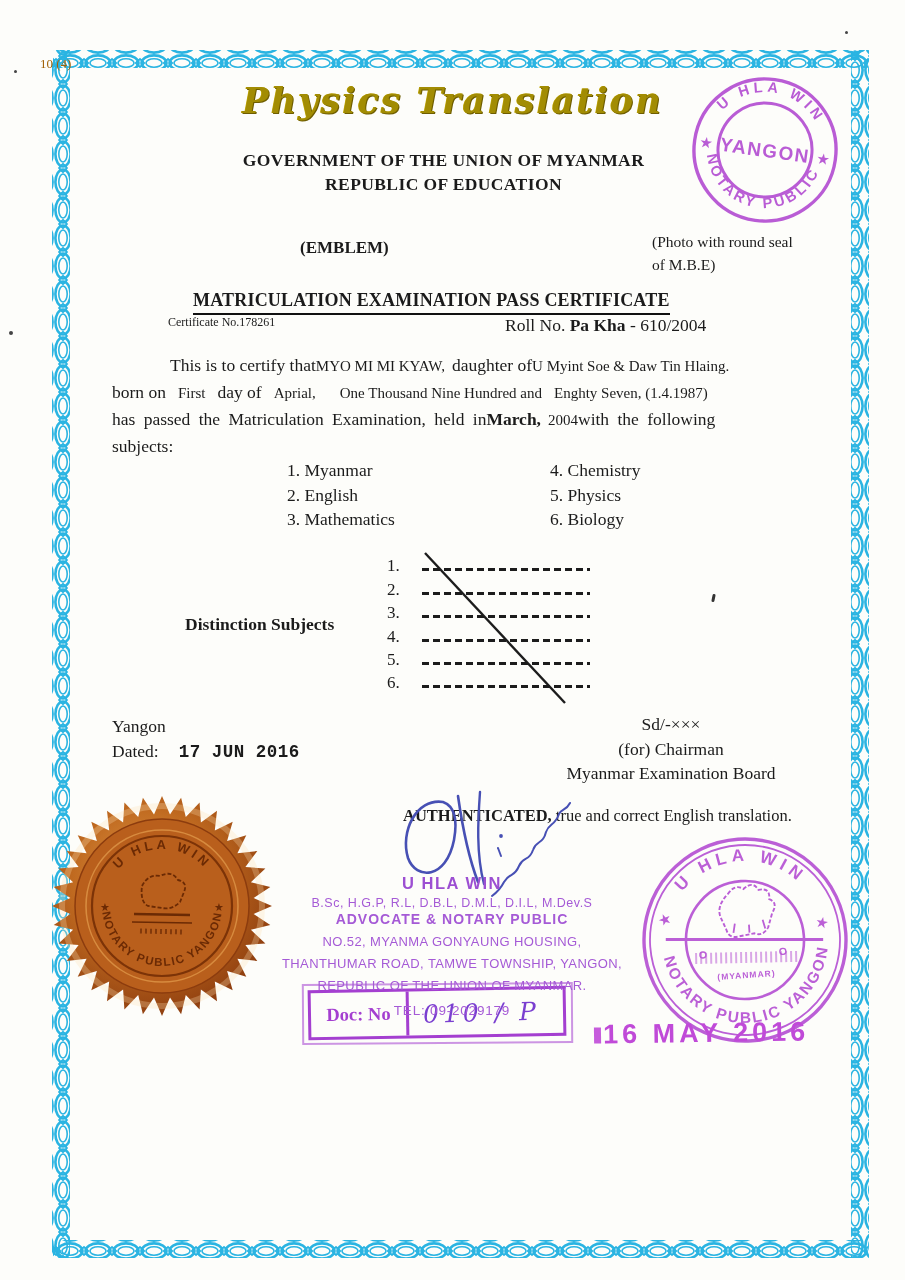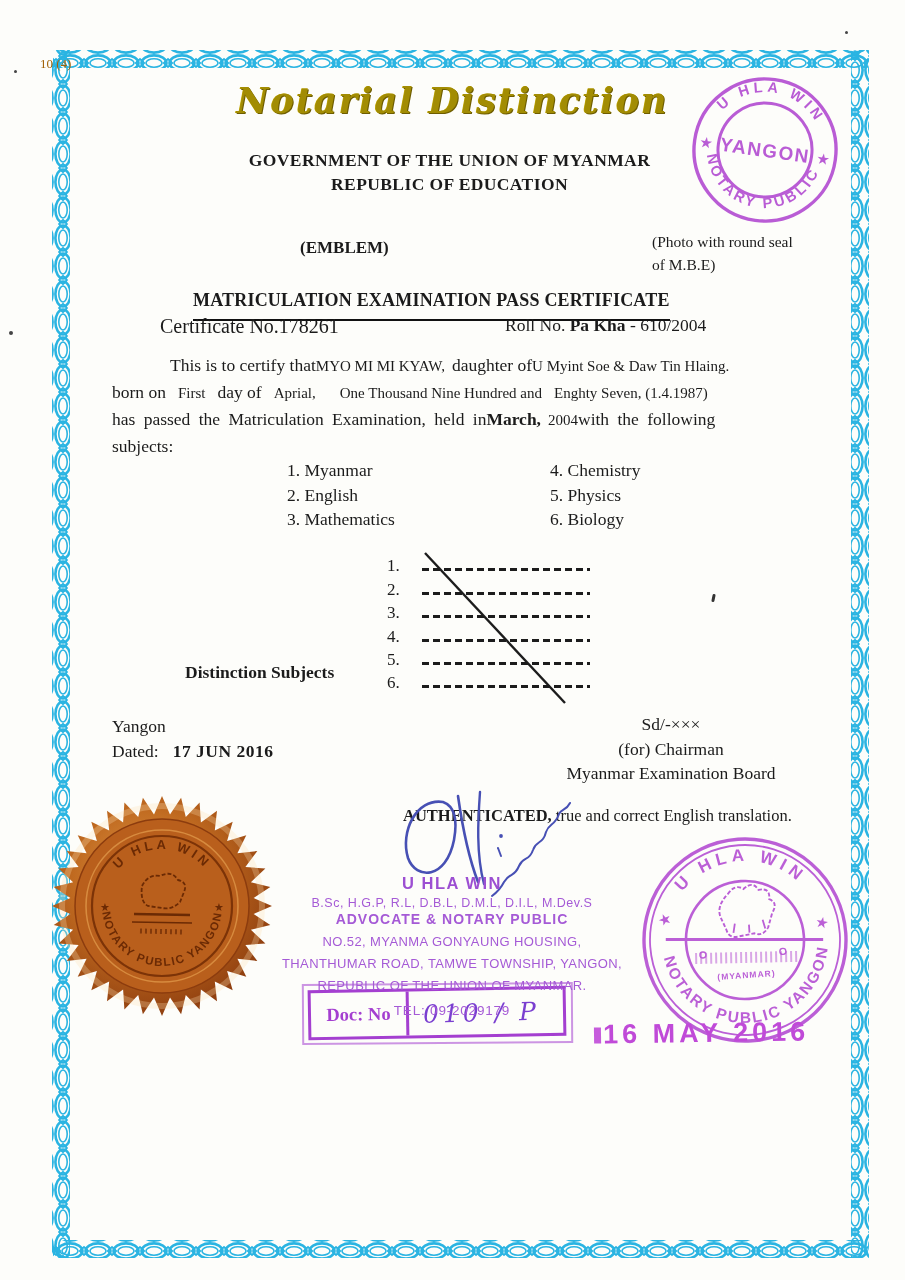--- a/index.html
+++ b/index.html
@@ -7,57 +7,57 @@
        background:#fdfdfa;font-family:"Liberation Serif",serif;color:#1b1b1b;}
   
   #border-svg{position:absolute;left:0;top:0;z-index:1;pointer-events:none;}
   .corner-note{position:absolute;left:40px;top:56px;z-index:2;font-size:13px;color:#a16207;}
   
   .doc-title{position:absolute;left:0;top:80px;width:905px;text-align:center;z-index:2;
     font-family:"DejaVu Serif",serif;font-style:italic;font-weight:bold;font-size:35px;
     letter-spacing:2px;color:#a28c03;text-shadow:1px 1px 0 #6e5d00, -0.5px -0.5px 0 #c9ae0a;}
   
   .gov-header{position:absolute;left:0;top:148px;width:887px;text-align:center;z-index:2;
-    font-weight:bold;font-size:17.5px;line-height:24px;letter-spacing:0.4px;padding-left:6px;}
+    font-weight:bold;font-size:17.5px;line-height:24px;letter-spacing:0.4px;}
   
   .emblem-note{position:absolute;left:300px;top:238px;width:200px;text-align:left;
     font-weight:bold;font-size:17px;z-index:2;}
   .photo-note{position:absolute;left:652px;top:230px;width:180px;font-size:15.5px;
     line-height:23px;z-index:2;}
   
   .cert-title{position:absolute;left:193px;top:290px;z-index:2;font-weight:bold;font-size:18px;
-    border-bottom:2.5px solid #111;padding-bottom:8px;letter-spacing:0.2px;text-align:right;}
-  .cert-no{position:absolute;left:160px;top:315px;font-size:20px;z-index:2;}
+    border-bottom:2.5px solid #111;padding-bottom:2px;letter-spacing:0.2px;text-align:right;}
+  .cert-no{position:absolute;left:168px;top:315px;font-size:12px;z-index:2;}
   .roll-no{position:absolute;left:505px;top:315px;font-size:17.5px;z-index:2;}
   .b{font-weight:bold;}
   
   .para{position:absolute;left:112px;top:352px;width:732px;z-index:2;font-size:17.5px;line-height:26px;}
   .pline{white-space:nowrap;}
   .indent{text-indent:58px;}
   .sm{font-size:15px;}
   .gap-s{margin-right:7px;}
   .gap-m{margin-left:12px;margin-right:12px;}
   .ws{word-spacing:4px;}
   
   .subjects-left{position:absolute;left:287px;top:458px;font-size:17.5px;line-height:24.5px;z-index:2;}
   .subjects-right{position:absolute;left:550px;top:458px;font-size:17.5px;line-height:24.5px;z-index:2;}
   
-  .distinction-label{position:absolute;left:185px;top:614px;font-weight:bold;font-size:17.5px;z-index:2;margin-top:48px;}
+  .distinction-label{position:absolute;left:185px;top:614px;font-weight:bold;font-size:17.5px;z-index:2;}
   .distinction-rows{position:absolute;left:387px;top:553px;z-index:2;font-size:17px;}
   .drow{height:23.4px;display:flex;align-items:flex-end;}
   .dnum{width:26px;text-align:left;}
   .dline{width:168px;height:3px;margin-left:9px;margin-bottom:5px;
     background:repeating-linear-gradient(90deg,#1c1c1c 0 7px,transparent 7px 11px);}
   #strike-svg{position:absolute;left:415px;top:545px;z-index:3;pointer-events:none;}
   .stray-quote{position:absolute;left:712px;top:594px;width:3px;height:8px;background:#333;
     border-radius:2px;transform:rotate(12deg);z-index:2;}
   
   .issue-place{position:absolute;left:112px;top:716px;font-size:17.5px;z-index:2;}
   .issue-date{position:absolute;left:112px;top:741px;font-size:17.5px;z-index:2;}
-  .issue-date .b{margin-left:14px;letter-spacing:0.5px;}
+  .issue-date .b{margin-left:20px;letter-spacing:0.5px;font-family:Liberation Mono, monospace;}
   .signatory{position:absolute;left:521px;top:712px;width:300px;text-align:center;
     font-size:17.5px;line-height:24.5px;z-index:2;}
   
   .auth-line{position:absolute;left:403px;top:806px;width:450px;font-size:16.5px;z-index:2;}
   #signature-svg{position:absolute;left:388px;top:778px;z-index:4;pointer-events:none;}
   
   .notary-block{position:absolute;left:222px;top:874px;width:460px;text-align:center;z-index:5;
     font-family:"Liberation Sans",sans-serif;color:#a55ad6;}
   .notary-name{font-size:16.5px;font-weight:bold;letter-spacing:1.5px;color:#9c4fd2;}
   .notary-degrees{font-size:12.5px;letter-spacing:0.5px;margin-top:3px;}
@@ -114,21 +114,21 @@
     </pattern>
   </defs>
   <rect x="53" y="50" width="815" height="18" fill="url(#chainH)"></rect>
   <rect x="53" y="1240" width="815" height="18" fill="url(#chainH)"></rect>
   <rect x="52" y="50" width="18" height="1208" fill="url(#chainV)"></rect>
   <rect x="851" y="50" width="18" height="1208" fill="url(#chainV)"></rect>
 </svg>
 
 <div class="corner-note">10 (4)</div>
 
-<div class="doc-title">Notarial Distinction</div>
+<div class="doc-title">Physics Translation</div>
 
 <div class="gov-header">
   <div>GOVERNMENT OF THE UNION OF MYANMAR</div>
   <div>REPUBLIC OF EDUCATION</div>
 </div>
 
 <svg id="stamp-top-svg" width="158" height="158">
   <g transform="rotate(8 79 79)" fill="none" stroke="#b44fd2" opacity="0.92">
     <circle cx="79" cy="79" r="71" stroke-width="3.4"></circle>
     <circle cx="79" cy="79" r="47" stroke-width="3"></circle>

